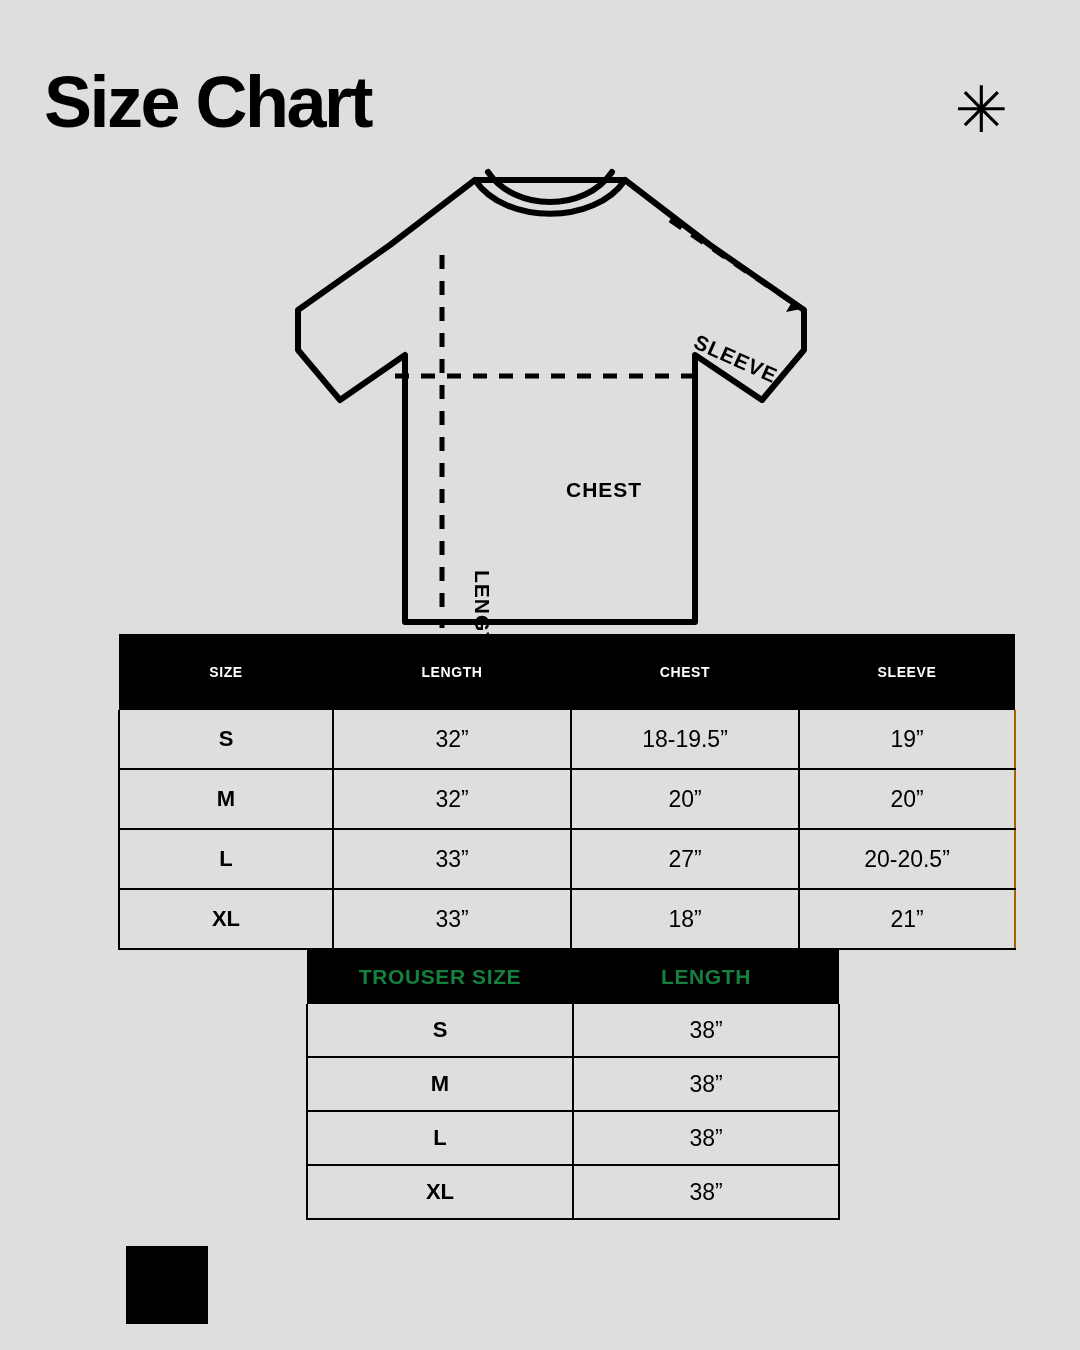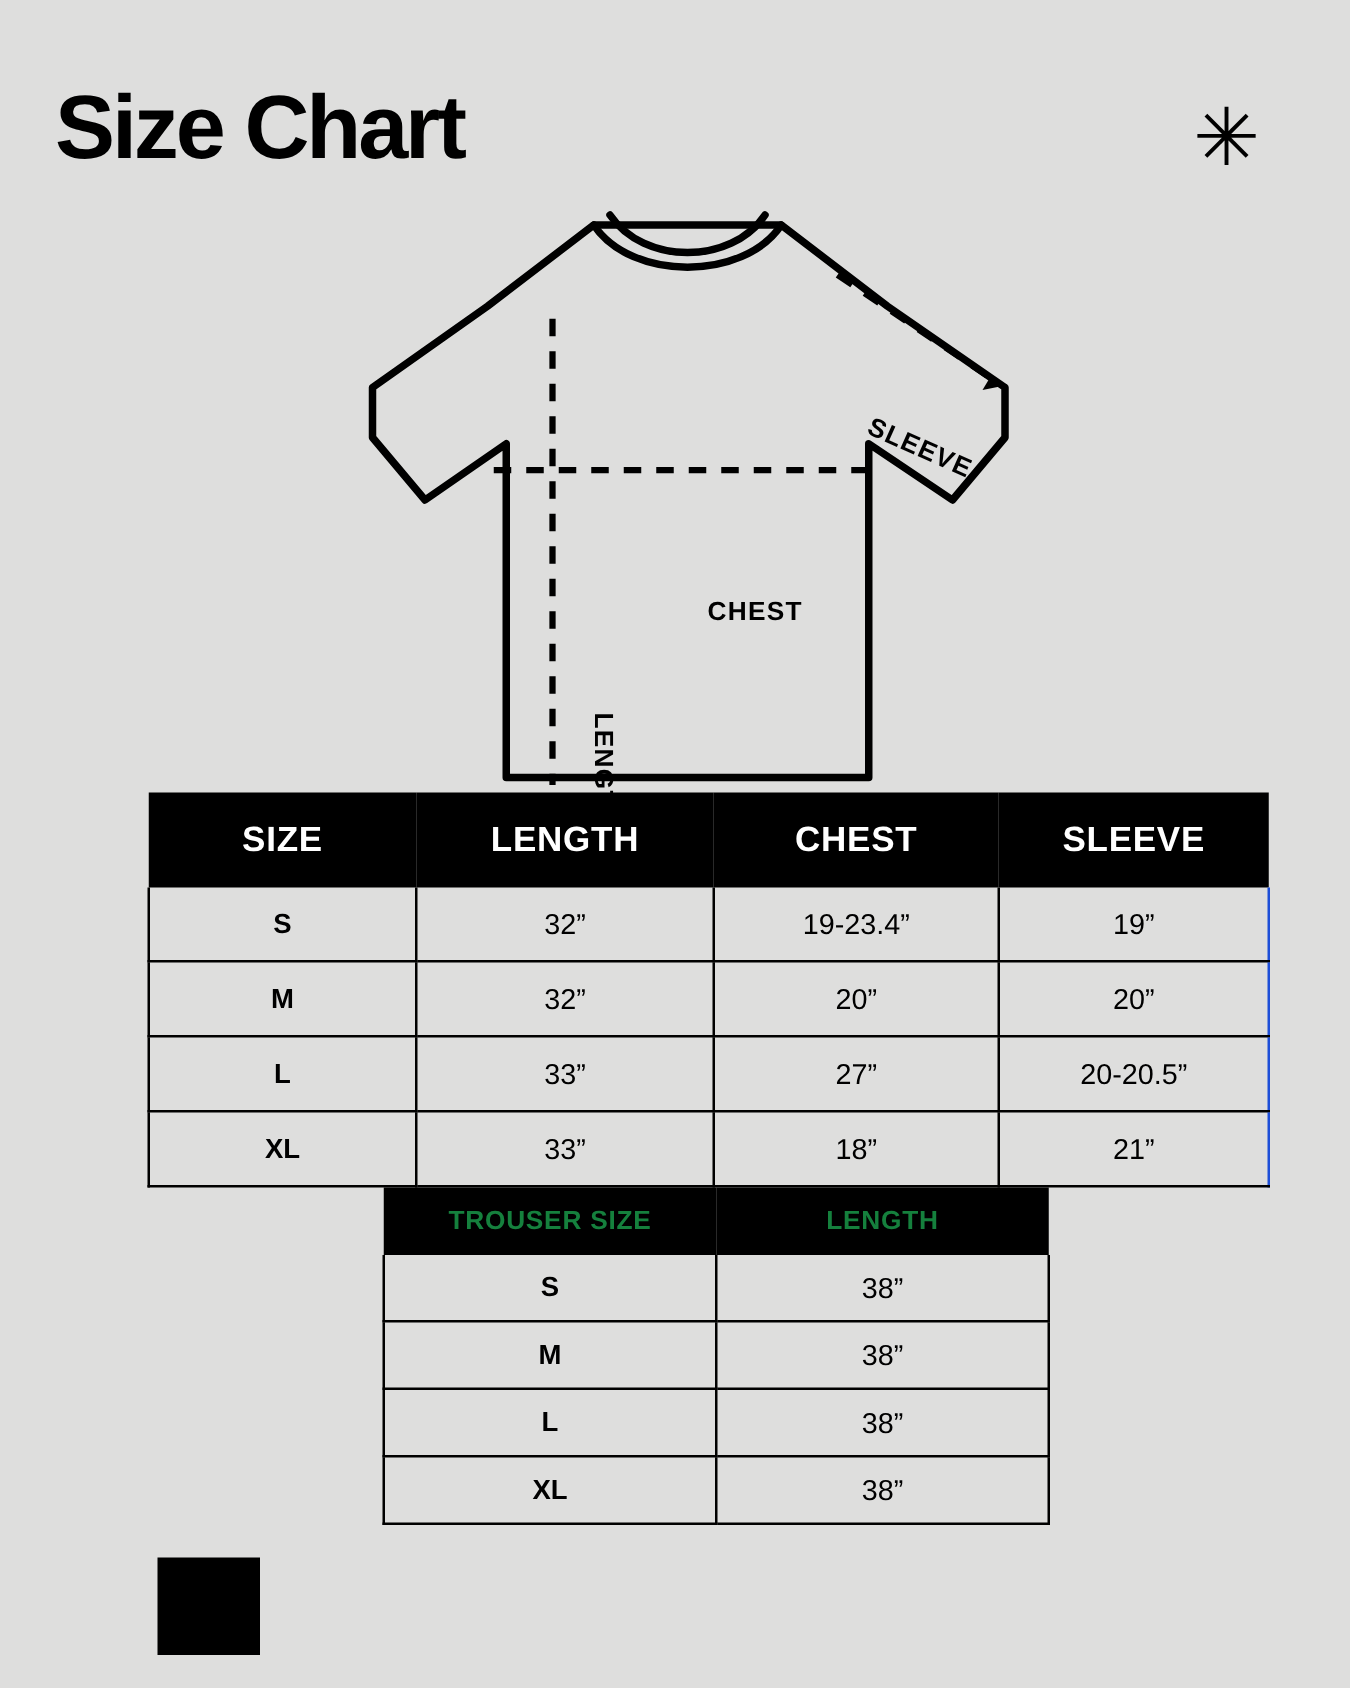--- a/index.html
+++ b/index.html
@@ -99,42 +99,42 @@
   }
   .tbl-main {
     position: absolute;
     left: 118px;
     top: 634px;
     width: 844px;
   }
   .tbl-main th {
     background: #000;
     color: #fff;
-    font-size: 28px;
+    font-size: 14px;
     font-weight: 700;
     letter-spacing: 0.6px;
     height: 74px;
     border: none;
   }
   .tbl-main td {
     border: 2px solid #000;
     height: 56px;
     text-align: center;
     font-size: 23px;
     background: transparent;
   }
   .tbl-main td.size-cell {
     font-weight: 700;
     font-size: 22px;
   }
   .tbl-main tbody tr:first-child td {
     border-top: none;
   }
   .tbl-main td:first-child { border-left: 2px solid #000; }
-  .tbl-main td:last-child { border-right: 2px solid #1d4ed8; }
+  .tbl-main td:last-child { border-right: 2px solid #a16207; }
 
   .tbl-trouser {
     position: absolute;
     left: 306px;
     top: 950px;
     width: 528px;
   }
   .tbl-trouser th {
     background: #000;
     color: #15803d;
@@ -222,21 +222,21 @@
         <th style="width:212px">SIZE</th>
         <th style="width:236px">LENGTH</th>
         <th style="width:226px">CHEST</th>
         <th style="width:214px">SLEEVE</th>
       </tr>
     </thead>
     <tbody>
       <tr>
         <td class="size-cell">S</td>
         <td>32”</td>
-        <td>19-23.4”</td>
+        <td>18-19.5”</td>
         <td>19”</td>
       </tr>
       <tr>
         <td class="size-cell">M</td>
         <td>32”</td>
         <td>20”</td>
         <td>20”</td>
       </tr>
       <tr>
         <td class="size-cell">L</td>

